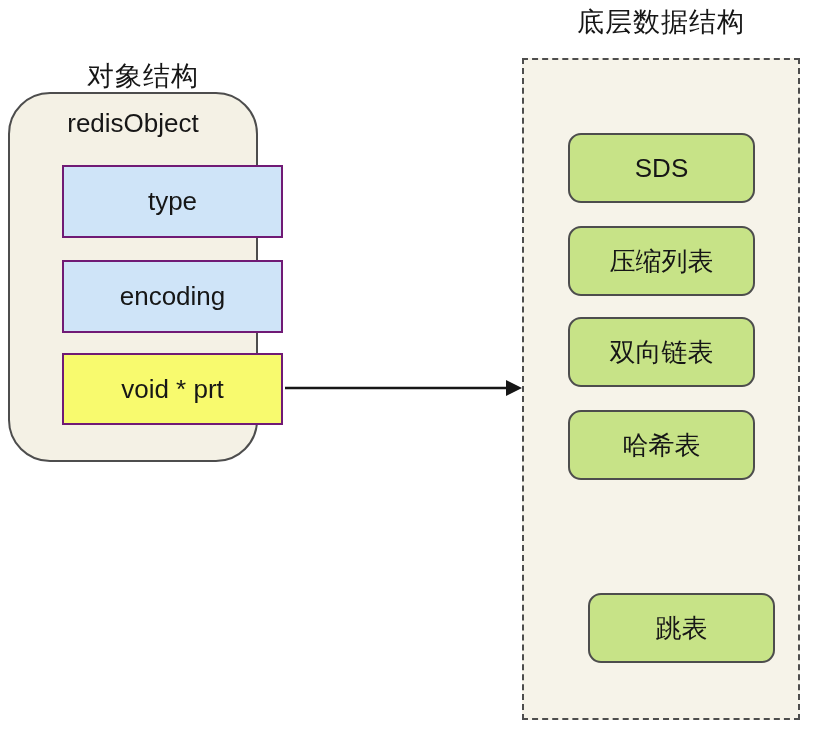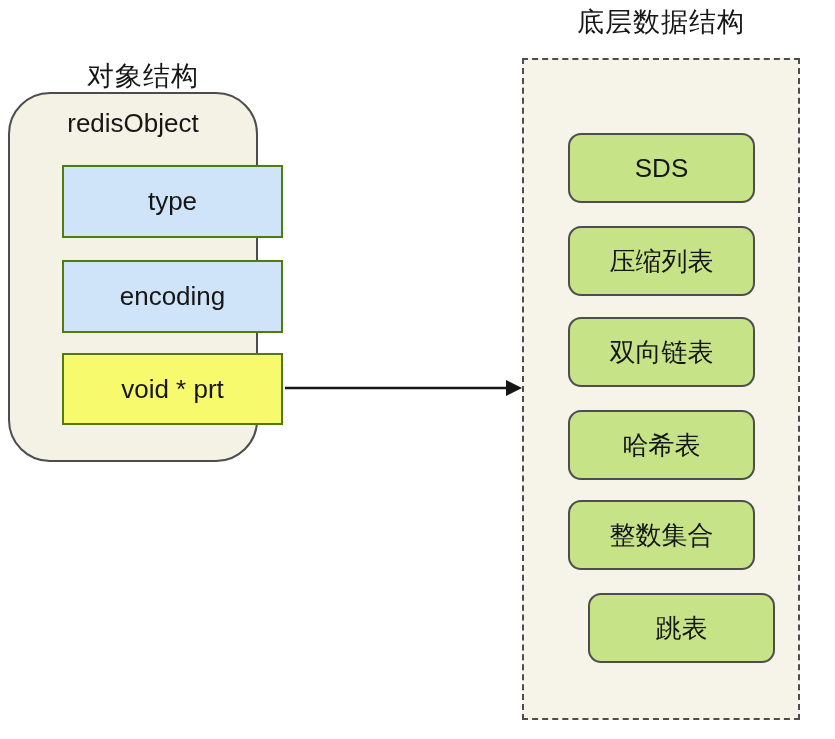--- a/index.html
+++ b/index.html
@@ -42,21 +42,21 @@
     left: 0; top: 14px;
     width: 100%;
     text-align: center;
     font-size: 26px;
     font-weight: 500;
   }
   .field-box {
     position: absolute;
     left: 52px;            
     width: 221px; height: 73px;
-    border: 2px solid #4d7c0f;
+    border: 2px solid #701a75;
     box-sizing: border-box;
     display: flex;
     align-items: center;
     justify-content: center;
     font-size: 26px;
   }
   .field-0 { top: 71px;  background: #cfe4f8; }
   .field-1 { top: 166px; background: #cfe4f8; }
   .field-2 { top: 259px; height: 72px; background: #f8fa6e; }
 
@@ -118,21 +118,20 @@
 
   <div class="data-structure-panel">
     <div class="ds-box ds-0">SDS</div>
 
     <div class="ds-box ds-1">压缩列表</div>
 
     <div class="ds-box ds-2">双向链表</div>
 
     <div class="ds-box ds-3">哈希表</div>
 
-    <div class="ds-box ds-4">整数集合</div>
 
     <div class="ds-box ds-5">跳表</div>
   </div>
 
   <svg class="arrow-overlay" viewBox="0 0 835 739" xmlns="http://www.w3.org/2000/svg" aria-hidden="true">
     <line x1="285" y1="388" x2="507" y2="388" stroke="#161616" stroke-width="2.5"></line>
     <polygon points="506,380 522,388 506,396" fill="#161616"></polygon>
   </svg>
 
 </div>

